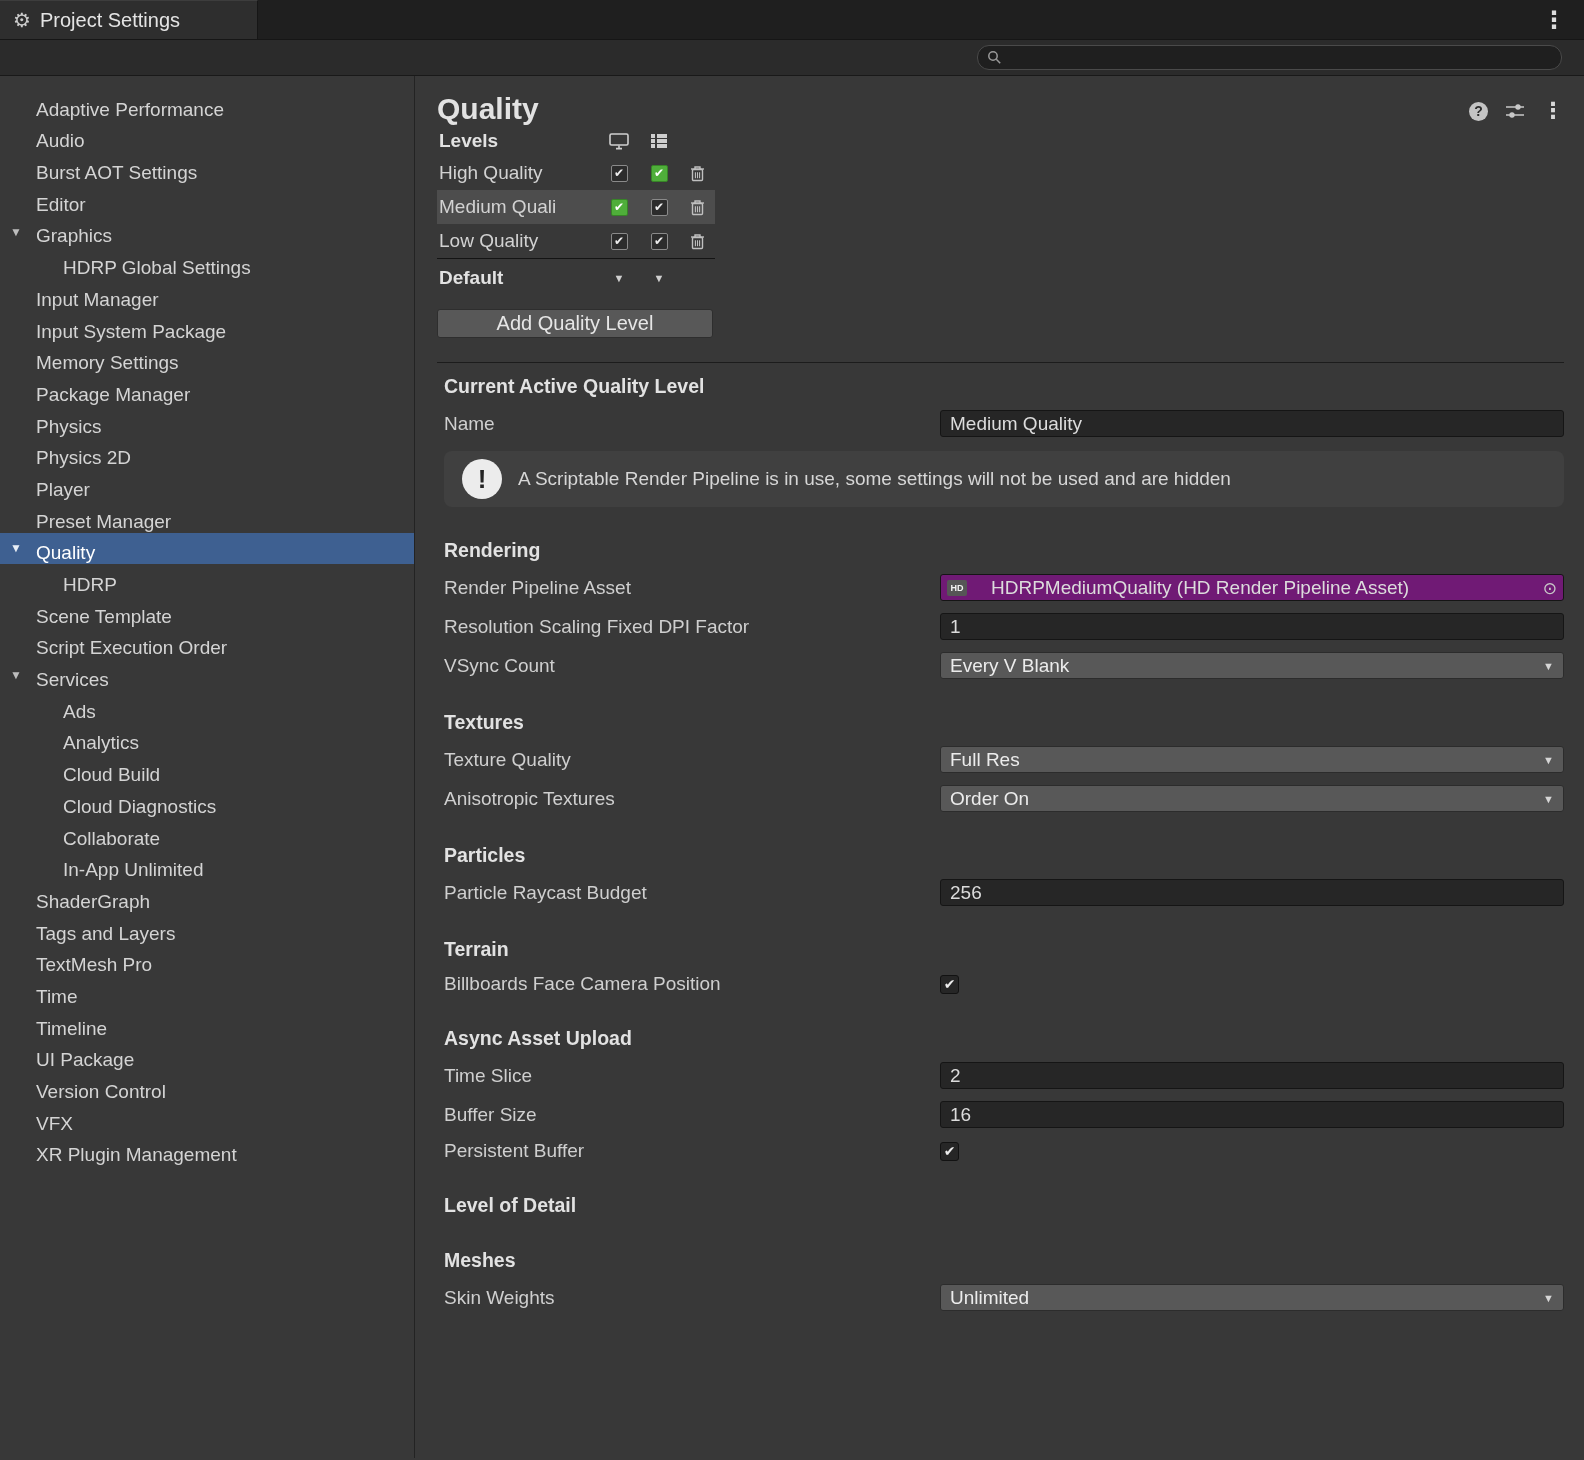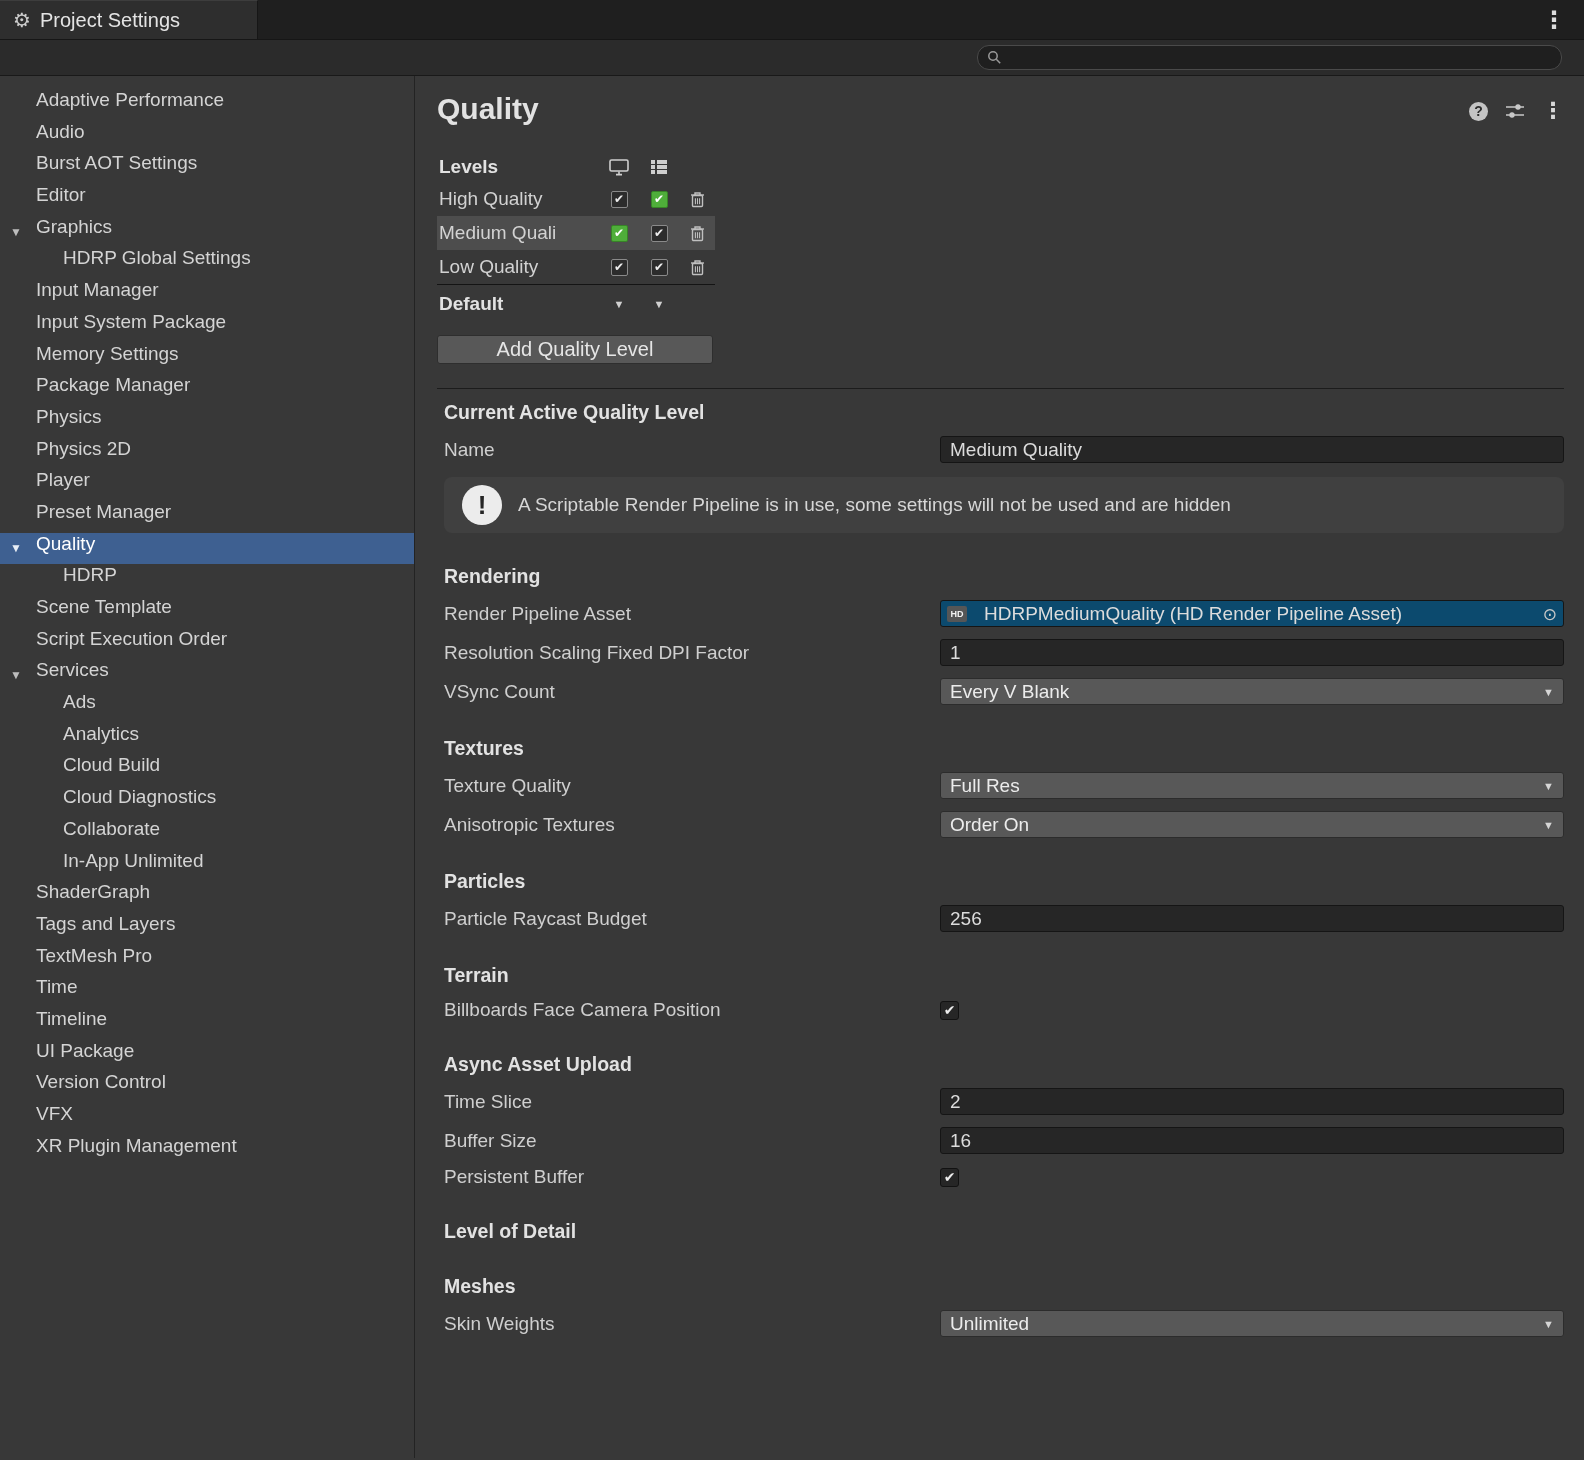--- a/index.html
+++ b/index.html
@@ -85,21 +85,21 @@
     border-right: 1px solid #232323;
     padding-top: 13px;
     font-size: 19px;
     color: #d4d4d4;
     overflow: hidden;
   }
   .side-item {
     position: relative;
     height: 31.7px;
     display: flex;
-    align-items: flex-start;
+    align-items: flex-end;
     padding-left: 36px;
     white-space: nowrap;
     cursor: default;
   }
   .side-item.indent1 { padding-left: 63px; }
   .side-item.selected { background: var(--sel, #3e6091); color: #ffffff; }
   .expander {
     position: absolute;
     left: 10px;
     top: 50%;
@@ -136,21 +136,21 @@
     border-radius: 50%;
     background: #c4c4c4;
     color: #2c2c2c;
     font-weight: bold;
     font-size: 14px;
     display: flex; align-items: center; justify-content: center;
   }
   .panel-kebab { color: #d8d8d8; font-size: 22px; font-weight: bold; line-height: 1; }
 
   
-  .levels { margin-top: 26px; width: 278px; }
+  .levels { width: 278px; }
   .levels-header { display: flex; align-items: center; height: 30px; }
   .lvl-name { width: 162px; padding-left: 2px; white-space: nowrap; overflow: hidden; }
   .bold { font-weight: bold; color: #e2e2e2; }
   .col-icon { width: 40px; display: flex; justify-content: center; align-items: center; }
   .lvl-row { display: flex; align-items: center; height: 34px; }
   .lvl-row.selected { background: #4d4d4d; }
   .chk {
     width: 17px; height: 17px;
     background: #2c2c2c;
     border: 1px solid #8a8a8a;
@@ -215,25 +215,25 @@
     color: #ececec;
     position: relative;
     white-space: nowrap; overflow: hidden;
   }
   .dd .dd-arrow {
     position: absolute; right: 9px;
     font-size: 11px; color: #d6d6d6;
   }
   .objf {
     height: 27px;
-    background: #0c4a6e;
+    background: #701a75;
     border: 1px solid #151515;
     border-radius: 3px;
     display: flex; align-items: center;
-    gap: 17px;
+    gap: 24px;
     padding: 0 30px 0 6px;
     color: #dcdcdc;
     position: relative;
   }
   .hd-badge {
     min-width: 20px; height: 16px;
     background: #565656;
     border-radius: 2px;
     color: #f2f2f2;
     font-size: 9px; font-weight: bold;

